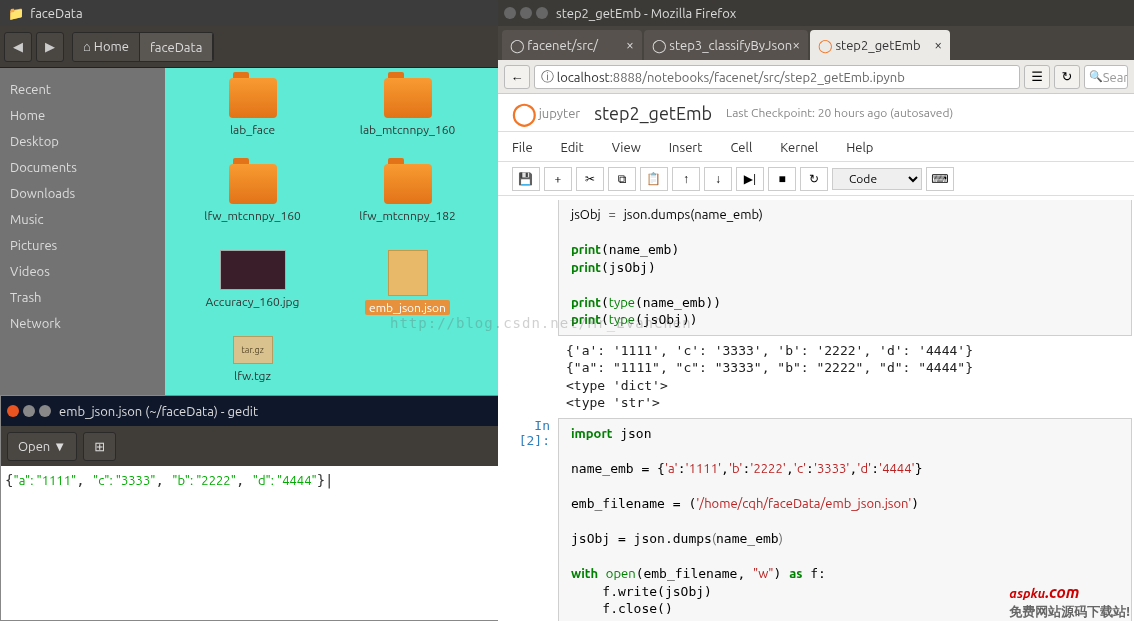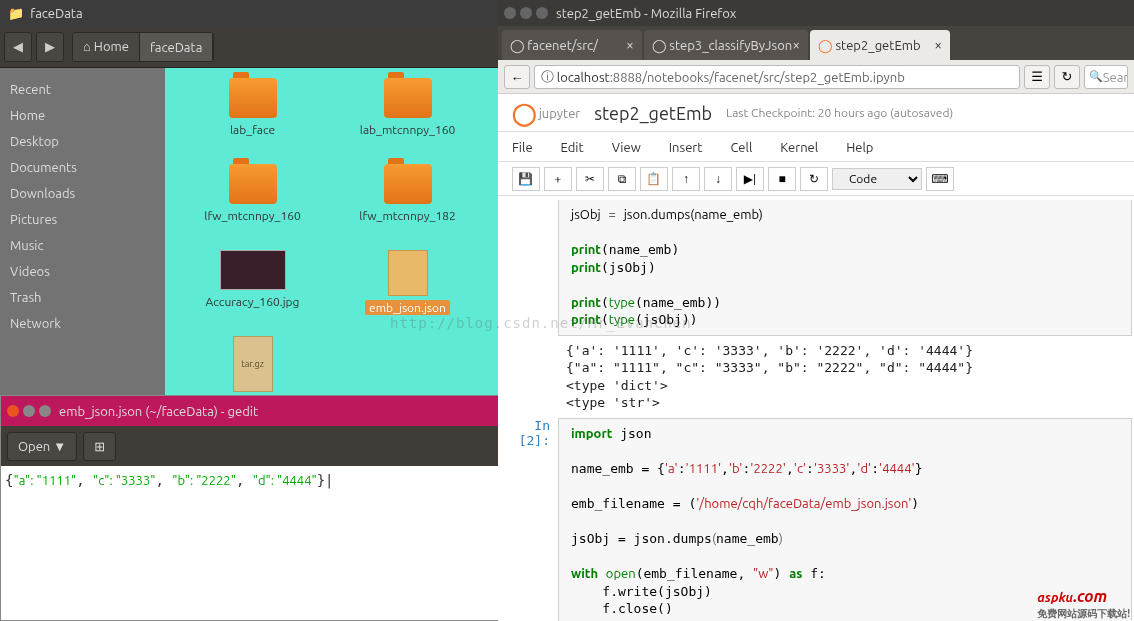--- a/index.html
+++ b/index.html
@@ -15,27 +15,27 @@
 .crumb span{padding:0 10px;height:100%;display:flex;align-items:center;color:#dcdcdc;border-right:1px solid #2a2a2a;background:#4a4642}
 .crumb span.sel{background:#5a5652}
 .naut-body{display:flex;height:327px;background:#fff}
 .sidebar{width:165px;background:#737373;padding:8px 0;color:#dcdcdc;font-size:14px}
 .sidebar div{padding:6px 10px;cursor:pointer}
 .files{flex:1;display:flex;flex-wrap:wrap;align-content:flex-start;padding:10px;background:#5eead4}
 .fitem{width:155px;height:80px;display:flex;flex-direction:column;align-items:center;justify-content:flex-start;margin-bottom:6px}
 .folder{width:48px;height:40px;background:linear-gradient(#f89b31,#e27318);border-radius:4px;position:relative}
 .folder::before{content:"";position:absolute;top:-6px;left:4px;width:16px;height:6px;background:#e27318;border-radius:2px 2px 0 0}
 .picimg{width:66px;height:40px;background:#3a1f2a;border:1px solid #aaa}
-.targz{width:40px;height:56px;background:#d9c28e;border:1px solid #b89b5e;display:flex;align-items:center;justify-content:center;font-size:9px;color:#5a4a2a}
+.targz{width:40px;height:28px;background:#d9c28e;border:1px solid #b89b5e;display:flex;align-items:center;justify-content:center;font-size:9px;color:#5a4a2a}
 .jsfile{width:40px;height:46px;background:#e8b968;border:1px solid #c79848;position:relative}
 .fitem span{margin-top:4px;font-size:12px;color:#333;text-align:center;padding:1px 4px}
 .fitem span.sel{background:#e8913c;color:#fff;border-radius:2px}
 
 .gedit{position:absolute;left:0;top:395px;width:608px;height:226px;background:#fff;border:1px solid #888}
-.ged-title{height:30px;background:#be185d;display:flex;align-items:center;padding:0 6px;color:#dcdcdc;font-size:12px}
+.ged-title{height:30px;background:#0f172a;display:flex;align-items:center;padding:0 6px;color:#dcdcdc;font-size:12px}
 .winbtns{display:flex;gap:4px;margin-right:8px}
 .winbtns b{width:12px;height:12px;border-radius:50%}
 .ged-tb{height:40px;background:#403c38;display:flex;align-items:center;padding:0 6px;justify-content:space-between}
 .ged-tb button{background:#4a4642;border:1px solid #2a2a2a;color:#dcdcdc;padding:6px 10px;border-radius:3px}
 .ged-body{padding:6px 4px;font-family:monospace;font-size:14px;color:#333;white-space:pre}
 .ged-body .k{color:#0a0}
 
 .ff{position:absolute;left:498px;top:0;width:636px;height:621px;background:#ec4899;display:flex;flex-direction:column}
 .ff-title{height:26px;background:#3c3a37;display:flex;align-items:center;padding:0 6px;color:#dcdcdc;font-size:12px}
 .ff-tabs{height:34px;background:#47433f;display:flex;align-items:flex-end;padding:0 4px}
@@ -62,21 +62,21 @@
 .prompt{width:60px;text-align:right;padding-right:8px;font-family:monospace;font-size:13px;color:#307fc1;flex-shrink:0}
 .code{flex:1;border:1px solid #cfcfcf;background:#f7f7f7;padding:6px 12px;font-family:monospace;font-size:13px;white-space:pre;line-height:1.35}
 .output{flex:1;padding:2px 8px;font-family:monospace;font-size:13px;white-space:pre;line-height:1.35;color:#222}
 .kw{color:#008000;font-weight:bold}
 .bi{color:#008000}
 .st{color:#ba2121}
 .op{color:#666}
 .nm{color:#000}
 .watermark{position:absolute;left:390px;top:315px;color:rgba(100,100,100,0.3);font-size:14px;letter-spacing:1px;font-family:monospace}
 .brand{position:absolute;right:4px;bottom:0;font-weight:bold;color:#c00;font-size:28px;font-style:italic}
-.brand small{font-size:10px;color:#666;display:block;font-style:normal;text-align:center}
+.brand small{font-size:13px;color:#666;display:block;font-style:normal;text-align:center}
 .searchbox{width:44px;height:24px;border:1px solid #bbb;border-radius:3px;background:#fff;display:flex;align-items:center;padding:0 4px;font-size:11px;color:#999;overflow:hidden}
 </style>
 </head>
 <body>
 
 <div class="nautilus">
   <div class="naut-title">
     <span class="icn">📁</span>
     <span>faceData</span>
   </div>
@@ -90,22 +90,22 @@
       <span class="sel">faceData</span>
     </div>
   </div>
   <div class="naut-body">
     <div class="sidebar">
       <div>Recent</div>
       <div>Home</div>
       <div>Desktop</div>
       <div>Documents</div>
       <div>Downloads</div>
+      <div>Music</div>
       <div>Pictures</div>
-      <div>Music</div>
       <div>Videos</div>
       <div>Trash</div>
       <div>Network</div>
     </div>
     <div class="files">
       <div class="fitem">
           <div class="folder"></div>
           <span>lab_face</span>
         </div>
       <div class="fitem">

